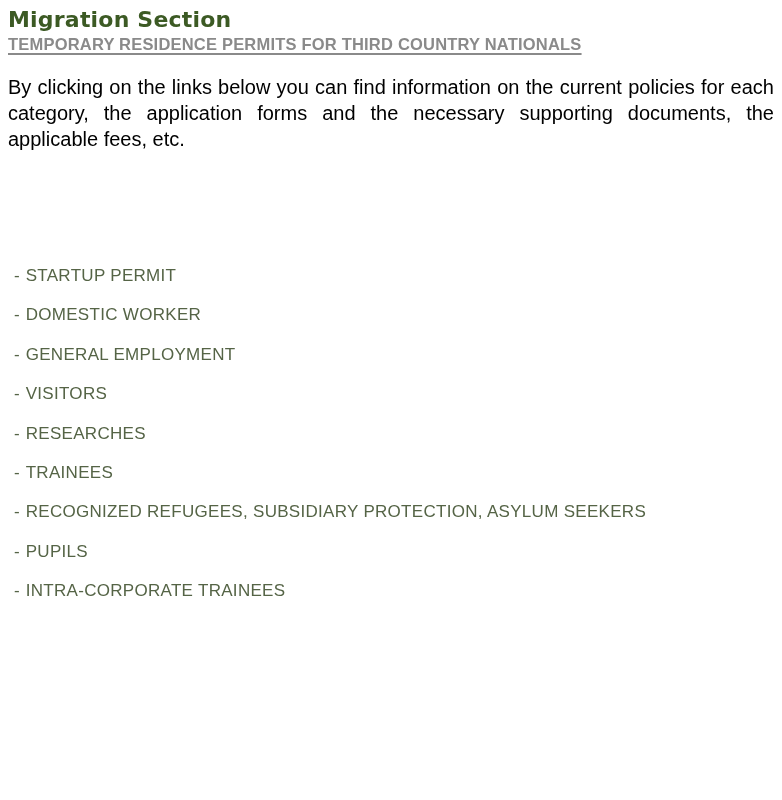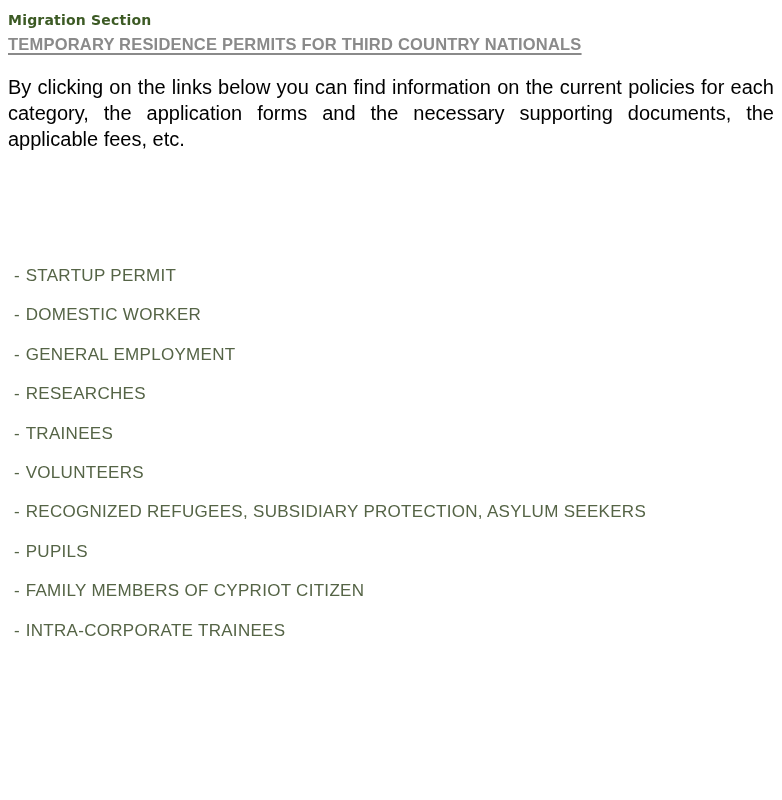--- a/index.html
+++ b/index.html
@@ -18,21 +18,21 @@
   }
   .page {
     width: 782px;
     height: 800px;
     padding: 0 8px;
     font-family: "DejaVu Sans", "Liberation Sans", sans-serif;
   }
   .page-title {
     margin-top: 6px;
     font-family: "DejaVu Sans", sans-serif;
-    font-size: 14px;
+    font-size: 22px;
     line-height: 28px;
     font-weight: bold;
     color: var(--title-green);
     letter-spacing: 0.2px;
   }
   .section-heading {
     font-family: "Liberation Sans", sans-serif;
     font-size: 16.5px;
     line-height: 21px;
     font-weight: bold;
@@ -93,45 +93,42 @@
     </li>
 
     <li class="permit-item">
       <span class="dash">-</span><a class="permit-link">DOMESTIC WORKER</a>
     </li>
 
     <li class="permit-item">
       <span class="dash">-</span><a class="permit-link">GENERAL EMPLOYMENT</a>
     </li>
 
+    <li class="permit-item">
+      <span class="dash">-</span><a class="permit-link">VISITORS</a>
+    </li>
 
 
 
     <li class="permit-item">
       <span class="dash">-</span><a class="permit-link">RESEARCHES</a>
     </li>
 
     <li class="permit-item">
       <span class="dash">-</span><a class="permit-link">TRAINEES</a>
     </li>
 
-    <li class="permit-item">
-      <span class="dash">-</span><a class="permit-link">VOLUNTEERS</a>
-    </li>
 
     <li class="permit-item">
       <span class="dash">-</span><a class="permit-link">RECOGNIZED REFUGEES, SUBSIDIARY PROTECTION, ASYLUM SEEKERS</a>
     </li>
 
     <li class="permit-item">
       <span class="dash">-</span><a class="permit-link">PUPILS</a>
     </li>
 
-    <li class="permit-item">
-      <span class="dash">-</span><a class="permit-link">FAMILY MEMBERS OF CYPRIOT CITIZEN</a>
-    </li>
 
     <li class="permit-item">
       <span class="dash">-</span><a class="permit-link">INTRA-CORPORATE TRAINEES</a>
     </li>
 
   </ul>
 </div>
 
 </body></html>

